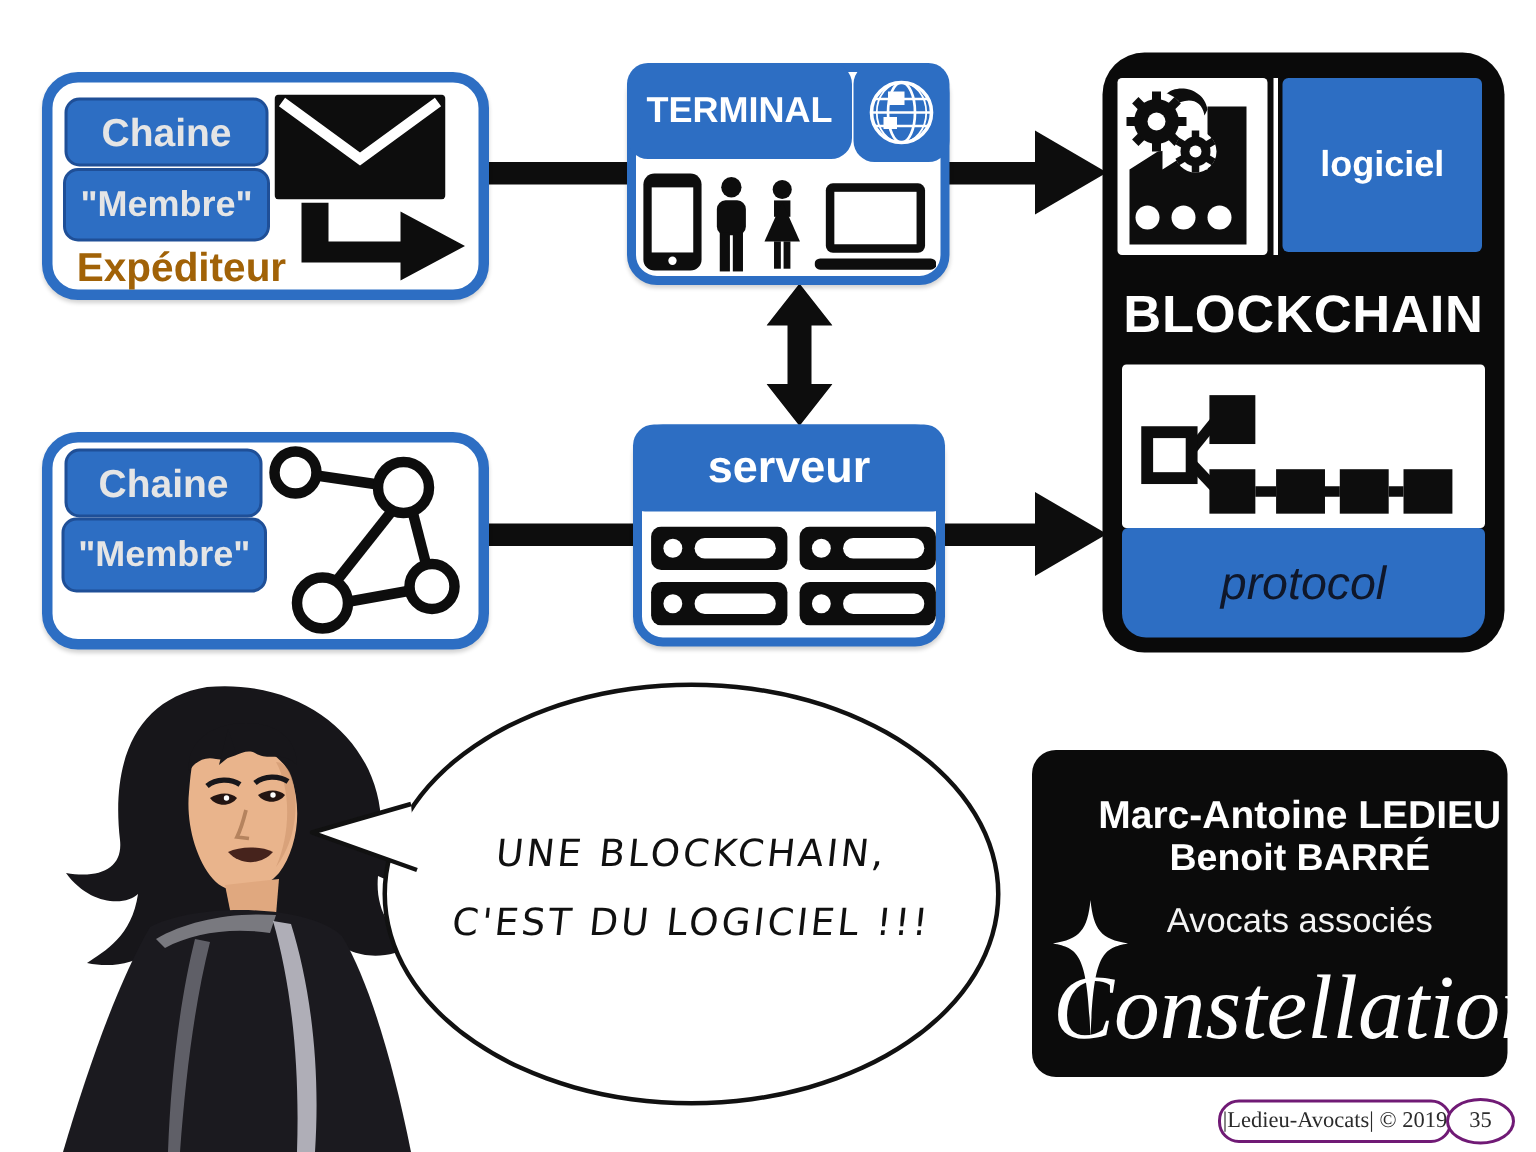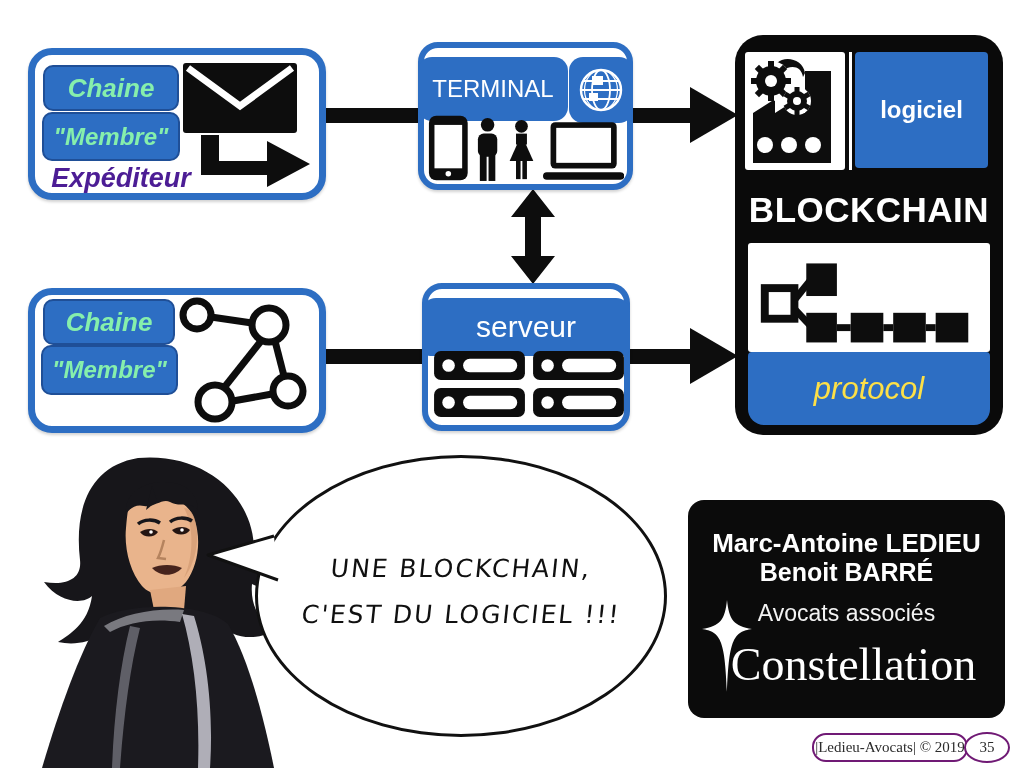--- a/index.html
+++ b/index.html
@@ -13,52 +13,52 @@
   
   .shaft{position:absolute;background:var(--ink);z-index:0;}
   .head-right{position:absolute;width:0;height:0;z-index:0;
     border-top:28px solid transparent;border-bottom:28px solid transparent;border-left:48px solid var(--ink);}
 
   
   .bluebox{position:absolute;background:#fff;border:7px solid var(--blue);border-radius:24px;
     box-shadow:0 2px 3px rgba(0,0,0,.18);z-index:1;}
   .bluebox.thin{border-width:6px;border-radius:20px;}
   .pillbtn{position:absolute;background:var(--blue);border:2px solid var(--blue-dark);border-radius:10px;
-    color:#86efac;font-weight:bold;display:flex;align-items:center;justify-content:center;font-style:italic;}
-  .rolelabel{position:absolute;color:#4c1d95;font-weight:bold;font-style:italic;}
-
-  .bluehdr{position:absolute;background:var(--blue);color:#fff;font-weight:normal;
-    display:flex;align-items:center;justify-content:center;border-radius:14px;margin-top:15px;}
+    color:#e5e5e5;font-weight:bold;display:flex;align-items:center;justify-content:center;}
+  .rolelabel{position:absolute;color:#a16207;font-weight:bold;}
+
+  .bluehdr{position:absolute;background:var(--blue);color:#fff;font-weight:bold;
+    display:flex;align-items:center;justify-content:center;border-radius:14px;}
 
   
   #bc-box{position:absolute;left:735px;top:35px;width:268px;height:400px;background:#0a0a0a;border-radius:28px;z-index:1;}
   #bc-title{position:absolute;left:0;top:155px;width:100%;text-align:center;color:#fff;font-weight:bold;font-size:35px;letter-spacing:.5px;}
   #logiciel-box{position:absolute;left:120px;top:17px;width:133px;height:116px;background:var(--blue);border-radius:4px;
     display:flex;align-items:center;justify-content:center;color:#fff;font-weight:bold;font-size:24px;}
   #factory-tile{position:absolute;left:10px;top:17px;width:100px;height:118px;background:#fff;border-radius:3px;}
   #bc-sep{position:absolute;left:114px;top:17px;width:3px;height:118px;background:#fff;}
   #chain-area{position:absolute;left:13px;top:208px;width:242px;height:109px;background:#fff;border-radius:3px;}
   #protocol-band{position:absolute;left:13px;top:317px;width:242px;height:73px;background:var(--blue);
     border-radius:4px 4px 16px 16px;display:flex;align-items:center;justify-content:center;
-    color:#fde047;font-style:italic;font-size:31px;}
+    color:#0f172a;font-style:italic;font-size:31px;}
 
   
   #bubble{position:absolute;left:255px;top:455px;width:406px;height:276px;background:#fff;border:3px solid #111;
     border-radius:50%;z-index:2;}
   .bubble-line{position:absolute;width:100%;text-align:center;color:#101010;
     font-family:"DejaVu Sans",sans-serif;font-size:25px;letter-spacing:2px;transform:skewX(-6deg);white-space:nowrap;}
   #bubble-tail{position:absolute;left:198px;top:528px;width:84px;height:62px;z-index:3;}
 
   
   #credits{position:absolute;left:688px;top:500px;width:317px;height:218px;background:#0b0b0b;border-radius:16px;z-index:1;color:#fff;}
-  .cred-line{position:absolute;width:100%;text-align:center;}
+  .cred-line{position:absolute;width:100%;text-align:center;padding-left:20px;}
   #cred-name1{top:28px;font-size:26px;font-weight:bold;}
   #cred-name2{top:58px;font-size:25px;font-weight:bold;}
   #cred-sub{top:100px;font-size:23px;color:#f3f3f3;}
-  #cred-brand{top:138px;font-family:"Liberation Serif",serif;font-size:46px;padding-left:14px;box-sizing:border-box;}
+  #cred-brand{top:138px;font-family:"Liberation Serif",serif;font-size:61px;padding-left:14px;box-sizing:border-box;font-style:italic;}
 
   
   .fpill{position:absolute;border:2px solid #701a75;border-radius:14px;background:#fff;color:#2b2b2b;
     font-family:"Liberation Serif",serif;font-size:15px;display:flex;align-items:center;justify-content:center;z-index:1;}
 </style>
 </head>
 <body>
 
 <div id="slide">
 

